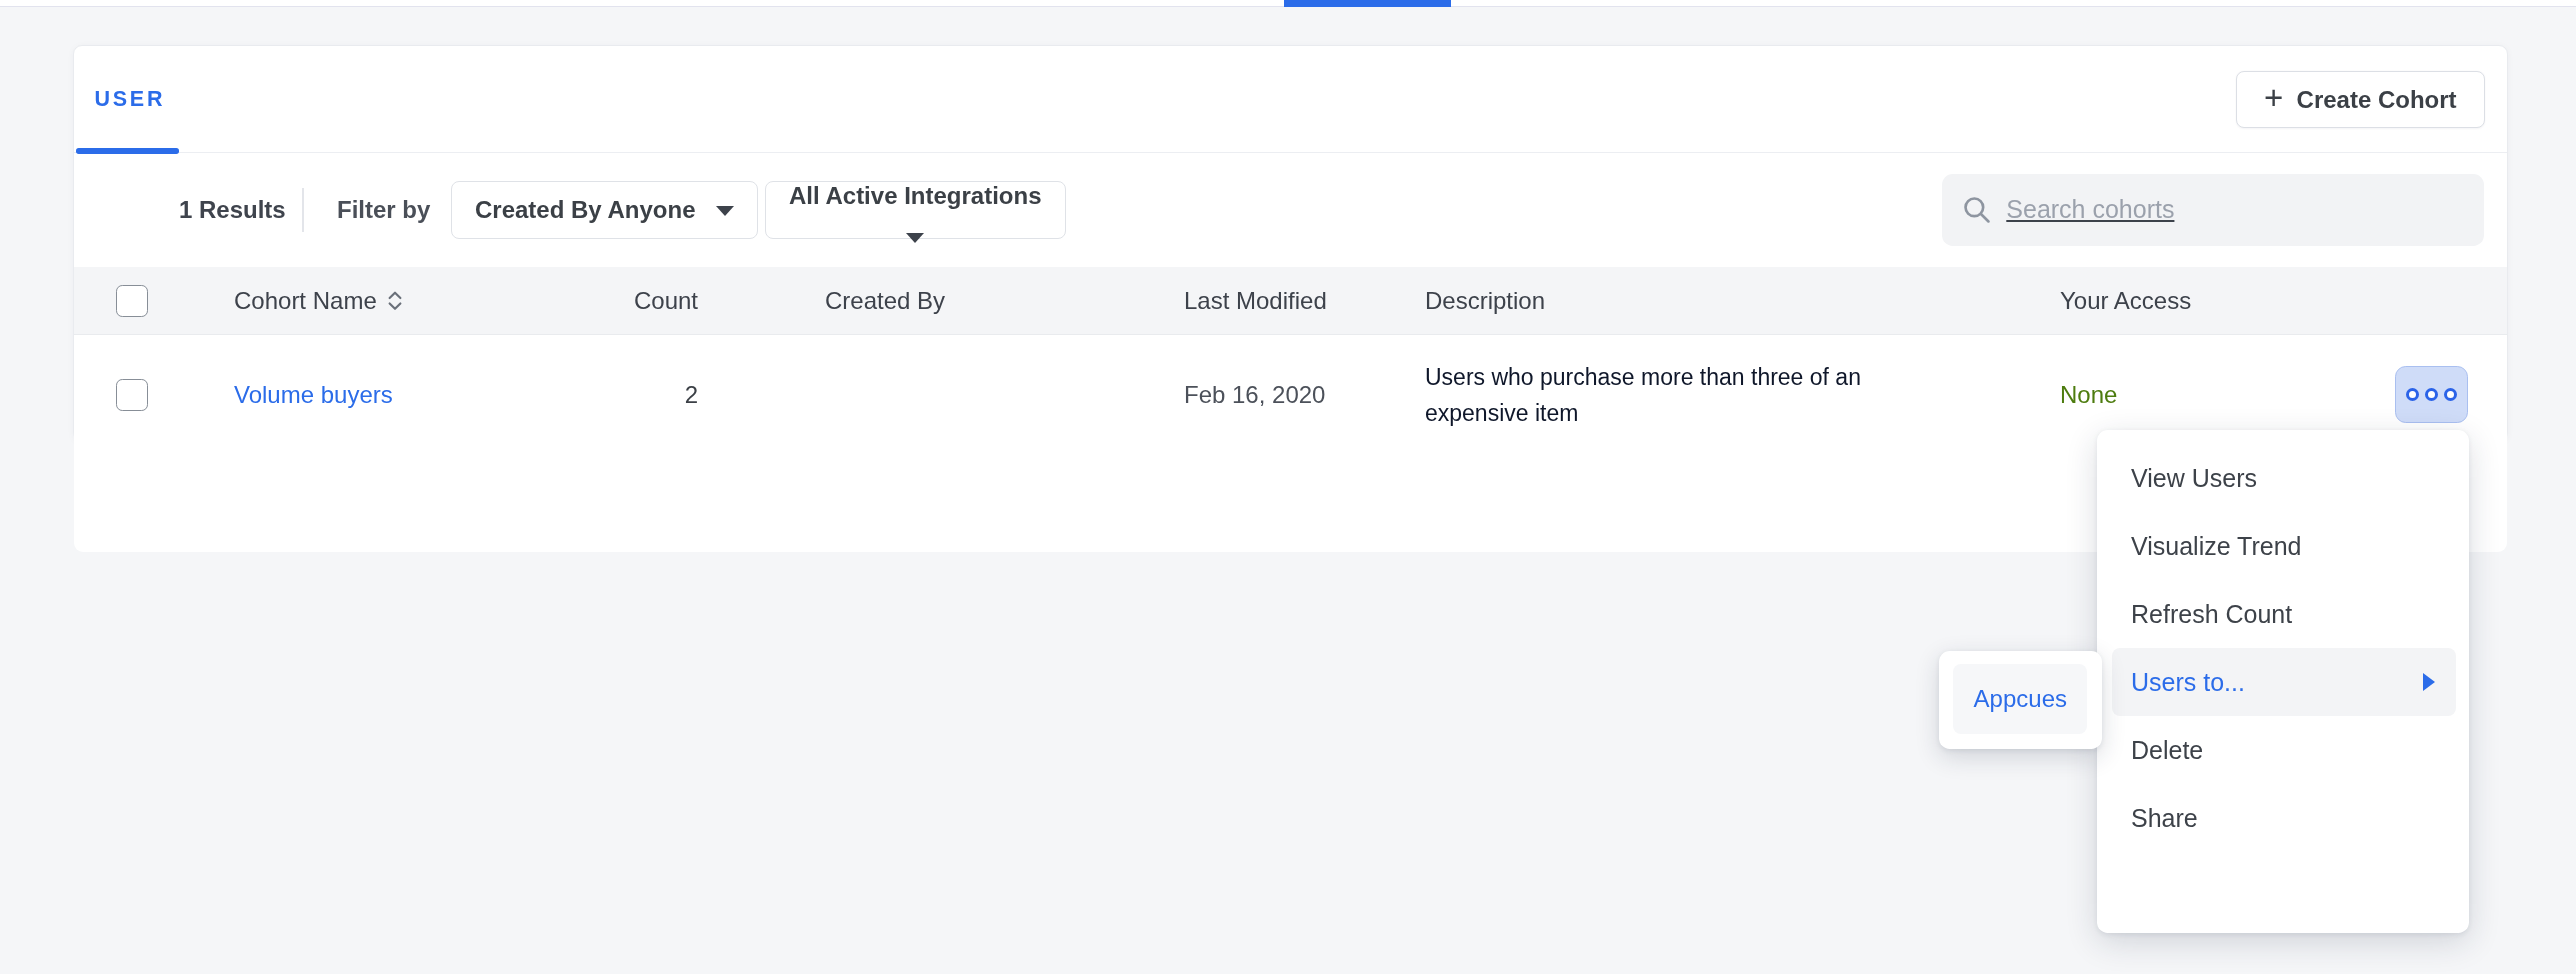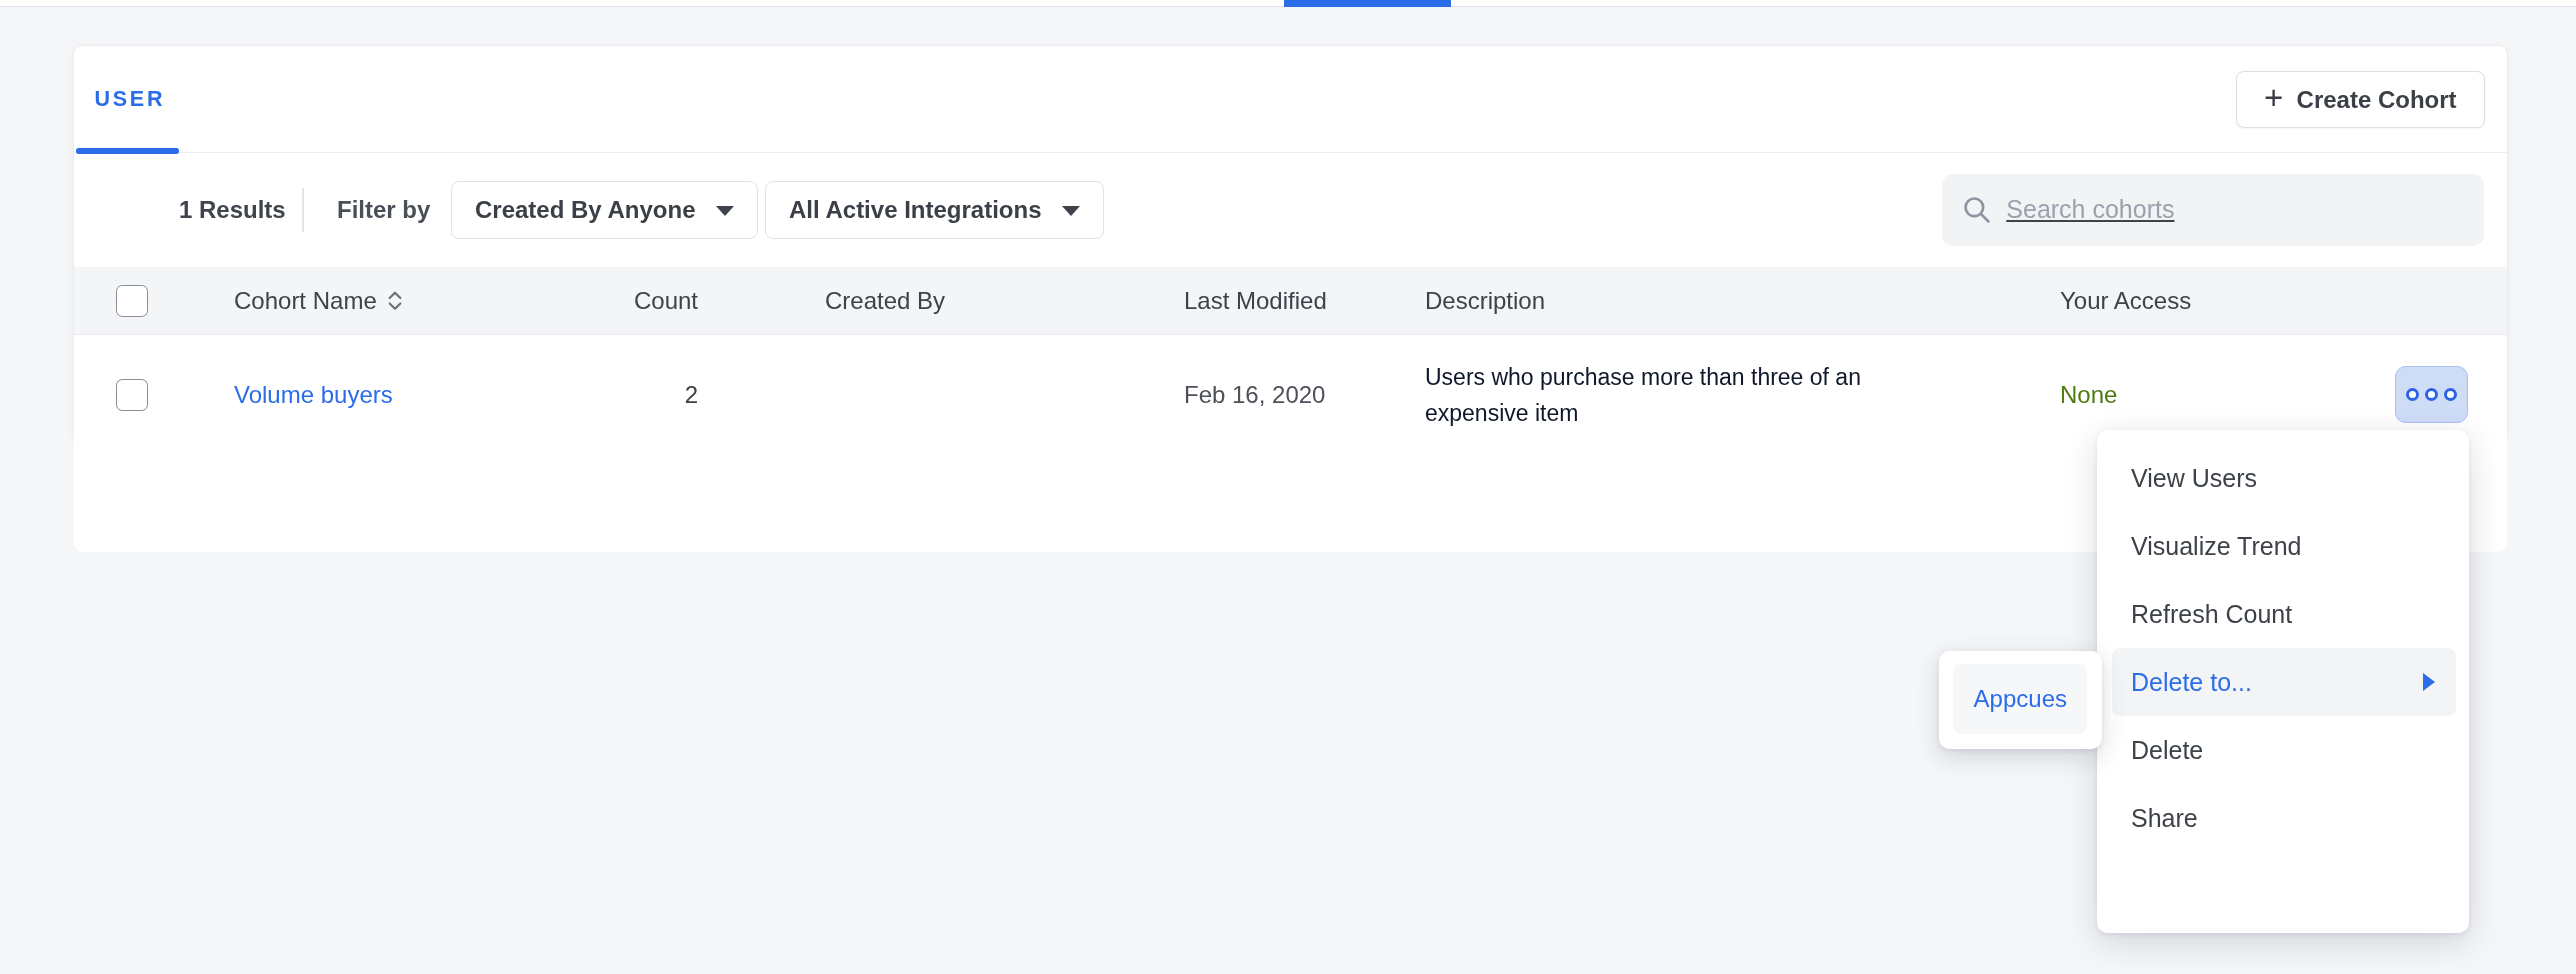--- a/index.html
+++ b/index.html
@@ -57,21 +57,21 @@
   .results   { left:105px; font-size:24px; font-weight:bold; color:#3f444d; }
   .vdivider  { position:absolute; left:228px; top:35px; width:1.8px; height:44px; background:#e3e5ea; }
   .filterby  { left:263px; font-size:24px; color:#4a4f58; font-weight:bold; }
   .dropdown {
     position:absolute; top:28px; height:58px;
     background:#fff; border:1.8px solid #dfe2e7; border-radius:8px;
     display:flex; align-items:center; gap:20px; padding:0 23px;
     font-size:24px; font-weight:bold; color:#3b4046; cursor:pointer;
   }
   .dd-created { left:377px; }
-  .dd-integrations { left:691px; }
+  .dd-integrations { left:691px;flex-direction:column; }
   .caret-down {
     width:0; height:0; border-left:9px solid transparent;
     border-right:9px solid transparent; border-top:10px solid #3d424b;
     margin-top:2.7px;
   }
   .reset { left:1713px; font-size:24px; color:#2b6ce9; cursor:pointer; }
   .searchbox {
     position:absolute; left:1868px; top:20.6px; width:542px; height:72px;
     background:#f2f3f5; border-radius:10.7px;
     display:flex; align-items:center; padding:0 20px; gap:14.3px;
@@ -234,21 +234,21 @@
       <span class="dot"></span>
     </div>
   </div>
 </div>
 
 <div class="menu">
   <div class="menu-item">View Users</div>
   <div class="menu-item">Visualize Trend</div>
   <div class="menu-item">Refresh Count</div>
   <div class="menu-item highlight">
-    <span>Delete to...</span>
+    <span>Users to...</span>
     <span class="arrow-right"></span>
   </div>
   <div class="menu-item">Delete</div>
   <div class="menu-item">Share</div>
 </div>
 
 <div class="submenu">
   <div class="submenu-item">Appcues</div>
 </div>
 

